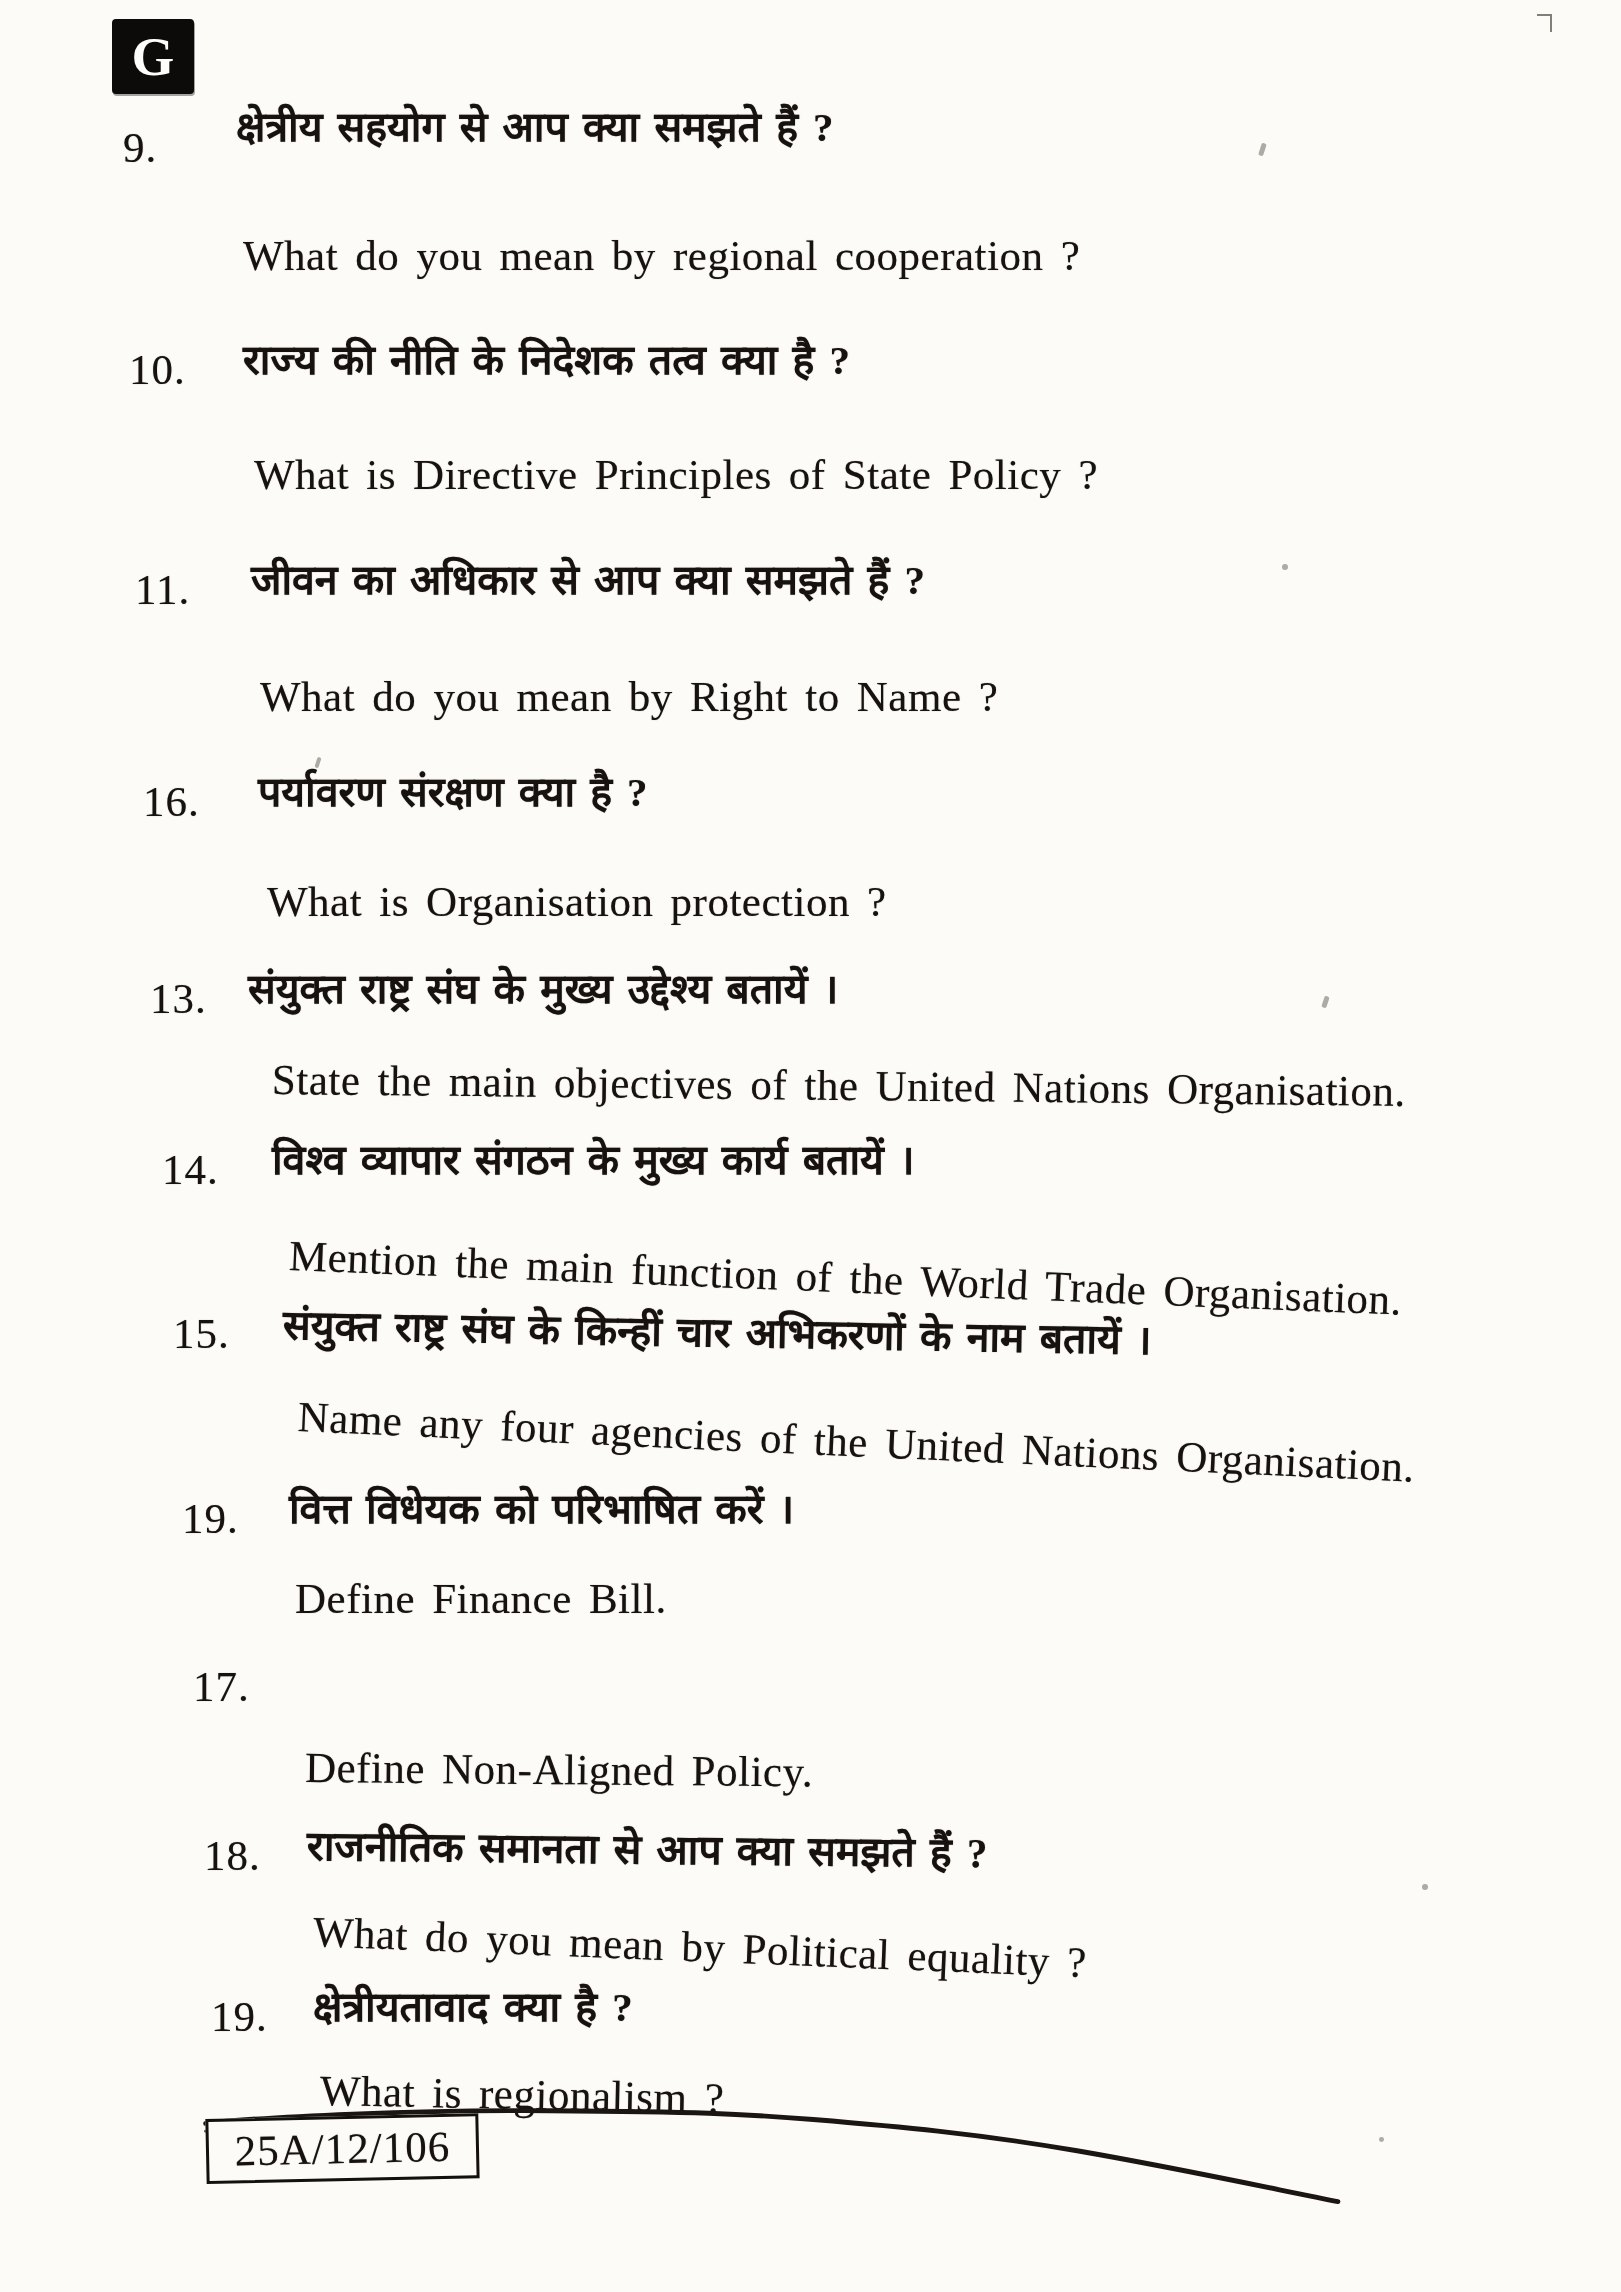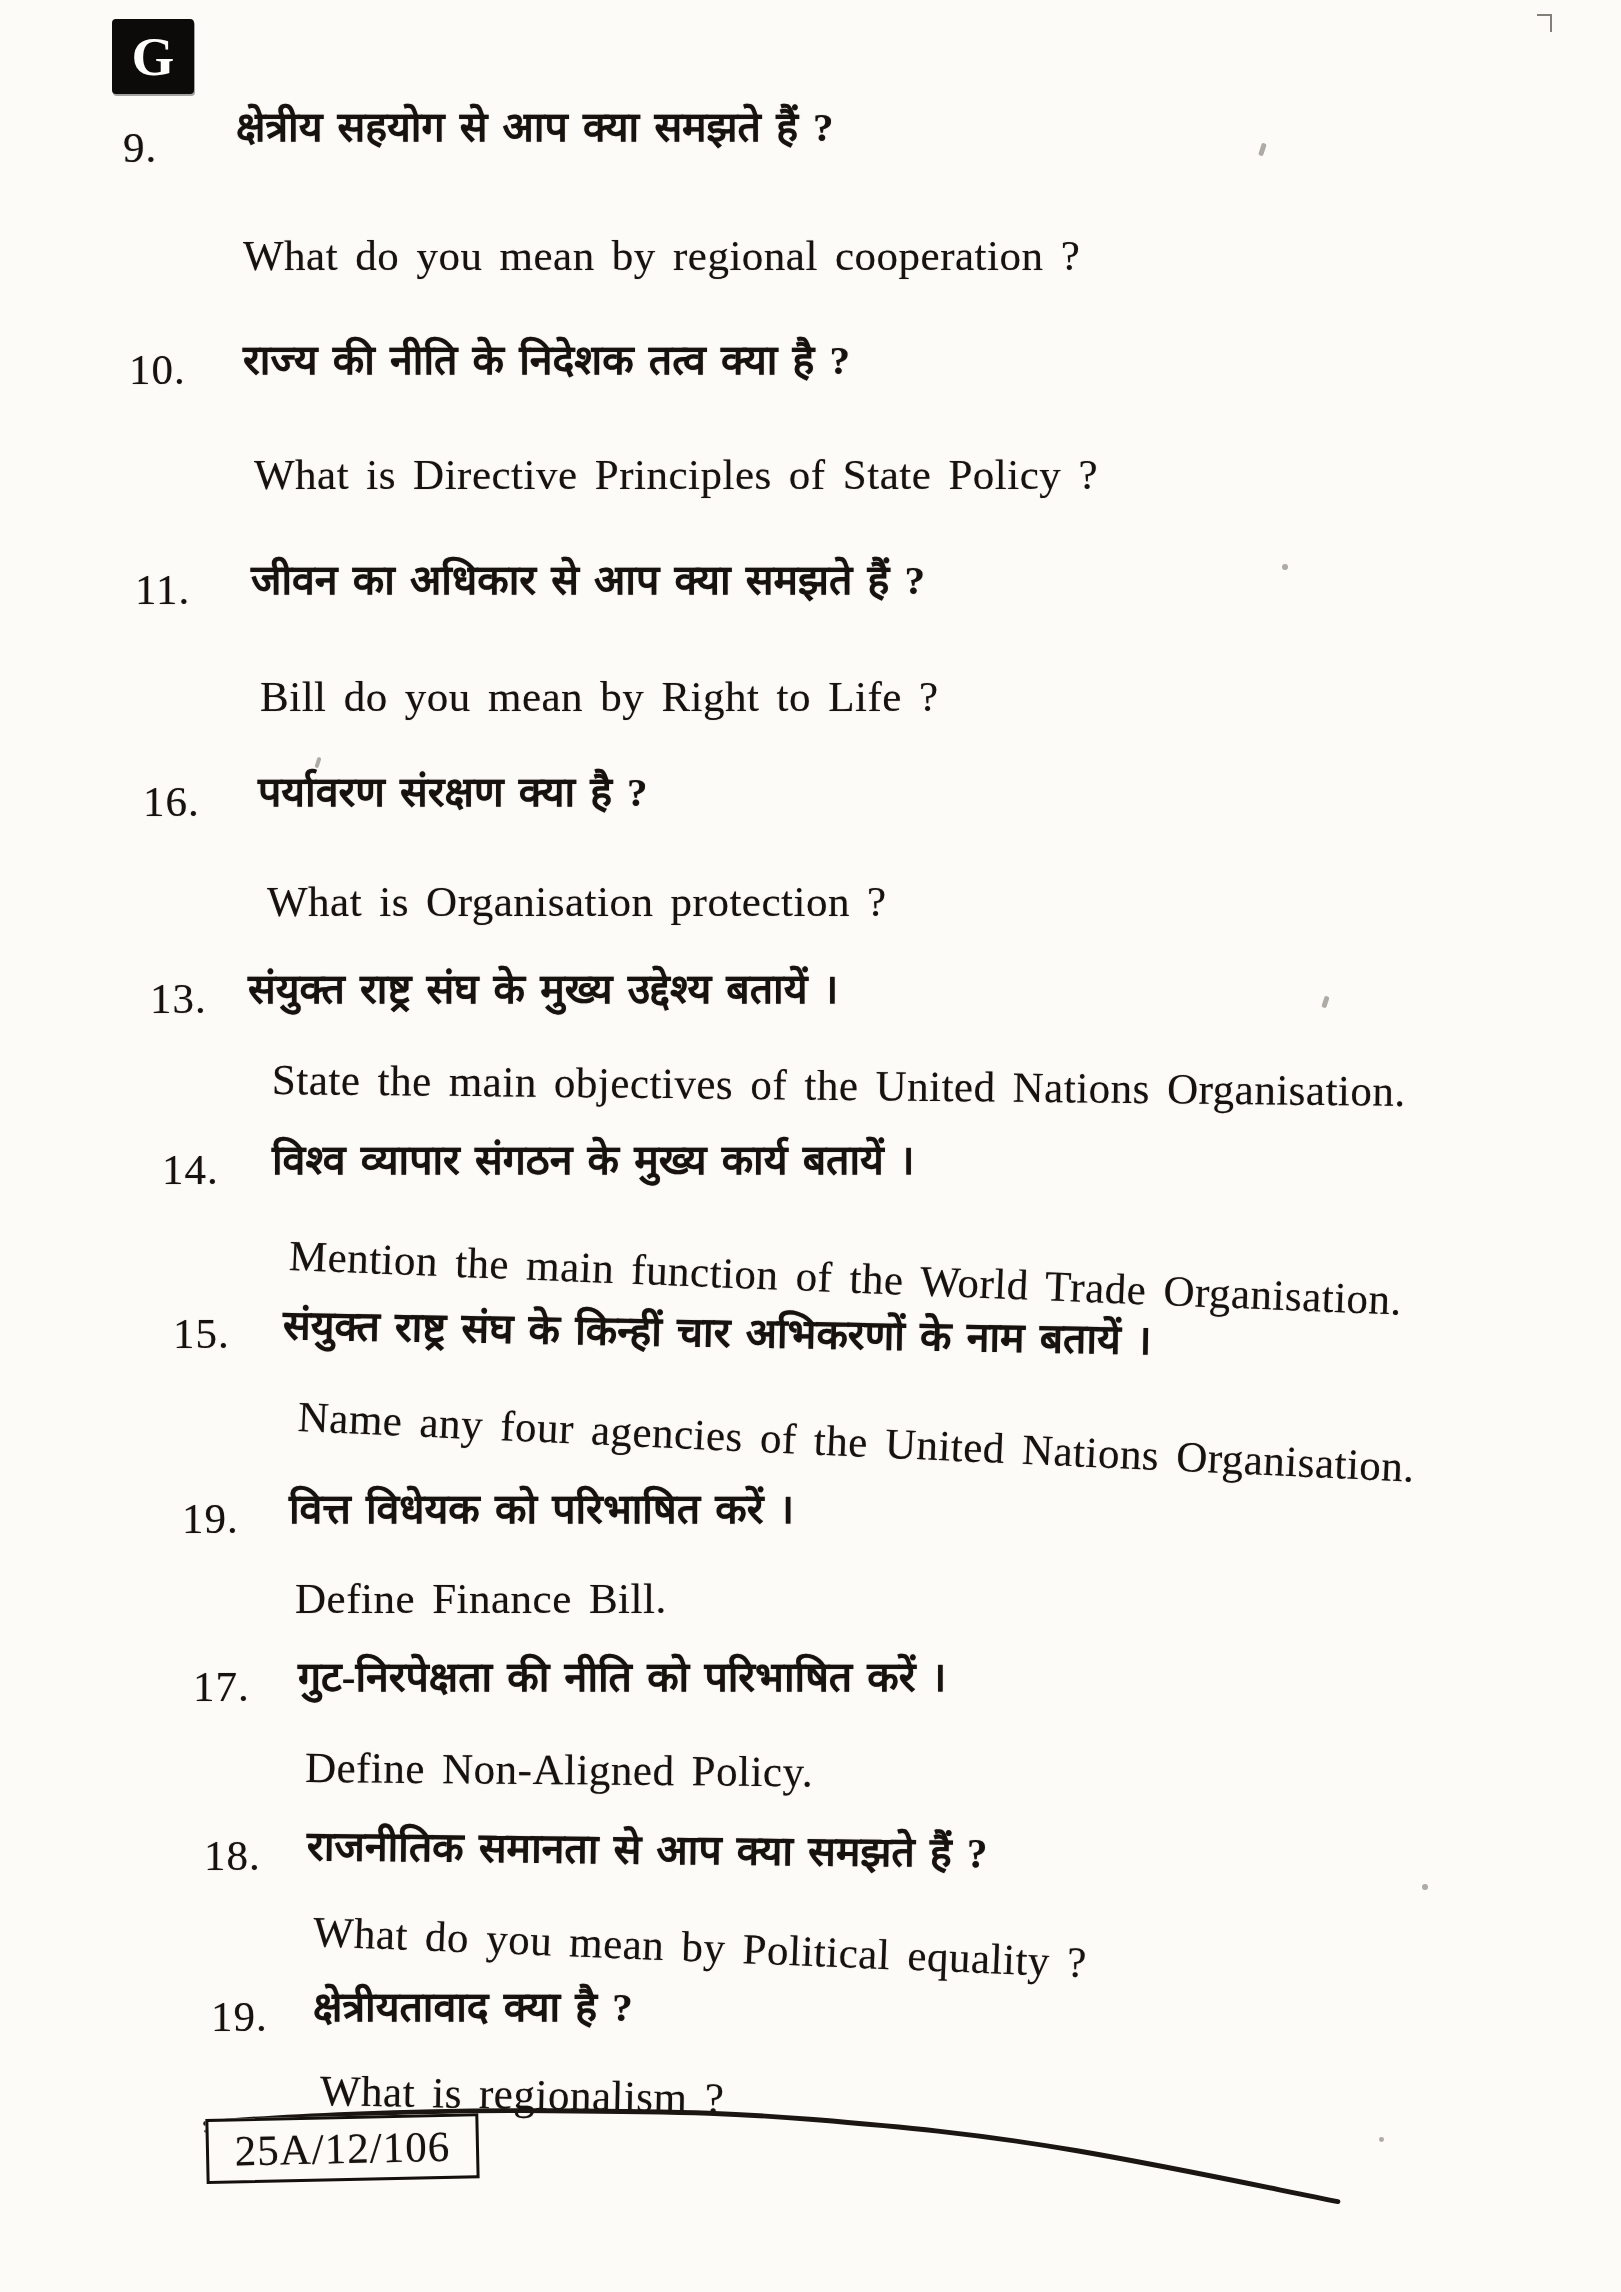--- a/index.html
+++ b/index.html
@@ -62,21 +62,21 @@
   <div class="row-num ink" style="left:123px;top:123px">9.</div>
   <div class="row-hi ink" lang="hi" style="left:236px;top:104px">क्षेत्रीय सहयोग से आप क्या समझते हैं ?</div>
   <div class="row-en ink" style="left:243px;top:231px">What do you mean by regional cooperation ?</div>
 
   <div class="row-num ink" style="left:129px;top:345px">10.</div>
   <div class="row-hi ink" lang="hi" style="left:243px;top:337px">राज्य की नीति के निदेशक तत्व क्या है ?</div>
   <div class="row-en ink" style="left:254px;top:450px">What is Directive Principles of State Policy ?</div>
 
   <div class="row-num ink" style="left:135px;top:565px">11.</div>
   <div class="row-hi ink" lang="hi" style="left:251px;top:557px">जीवन का अधिकार से आप क्या समझते हैं ?</div>
-  <div class="row-en ink" style="left:260px;top:672px">Bill do you mean by Right to Life ?</div>
+  <div class="row-en ink" style="left:260px;top:672px">What do you mean by Right to Name ?</div>
 
   <div class="row-num ink" style="left:143px;top:777px">16.</div>
   <div class="row-hi ink" lang="hi" style="left:258px;top:769px">पर्यावरण संरक्षण क्या है ?</div>
   <div class="row-en ink" style="left:267px;top:877px">What is Organisation protection ?</div>
 
   <div class="row-num ink" style="left:150px;top:974px">13.</div>
   <div class="row-hi ink" lang="hi" style="left:248px;top:966px">संयुक्त राष्ट्र संघ के मुख्य उद्देश्य बतायें ।</div>
   <div class="row-en ink" style="left:272px;top:1055px;transform:rotate(.6deg)">State the main objectives of the United Nations Organisation.</div>
 
   <div class="row-num ink" style="left:162px;top:1145px">14.</div>
@@ -85,21 +85,20 @@
 
   <div class="row-num ink" style="left:173px;top:1309px">15.</div>
   <div class="row-hi ink" lang="hi" style="left:283px;top:1302px;transform:rotate(1deg)">संयुक्त राष्ट्र संघ के किन्हीं चार अभिकरणों के नाम बतायें ।</div>
   <div class="row-en ink" style="left:298px;top:1392px;transform:rotate(2.6deg)">Name any four agencies of the United Nations Organisation.</div>
 
   <div class="row-num ink" style="left:182px;top:1494px">19.</div>
   <div class="row-hi ink" lang="hi" style="left:289px;top:1486px">वित्त विधेयक को परिभाषित करें ।</div>
   <div class="row-en ink" style="left:295px;top:1574px">Define Finance Bill.</div>
 
   <div class="row-num ink" style="left:193px;top:1662px">17.</div>
-  <div class="row-hi ink" lang="hi" style="left:298px;top:1654px">गुट-निरपेक्षता की नीति को परिभाषित करें ।</div>
   <div class="row-en ink" style="left:305px;top:1743px;transform:rotate(.5deg)">Define Non-Aligned Policy.</div>
 
   <div class="row-num ink" style="left:204px;top:1831px">18.</div>
   <div class="row-hi ink" lang="hi" style="left:307px;top:1823px;transform:rotate(.6deg)">राजनीतिक समानता से आप क्या समझते हैं ?</div>
   <div class="row-en ink" style="left:313px;top:1907px;transform:rotate(2.3deg)">What do you mean by Political equality ?</div>
 
   <div class="row-num ink" style="left:211px;top:1992px">19.</div>
   <div class="row-hi ink" lang="hi" style="left:313px;top:1984px">क्षेत्रीयतावाद क्या है ?</div>
   <div class="row-en ink" style="left:320px;top:2066px;transform:rotate(1.1deg)">What is regionalism ?</div>
 

